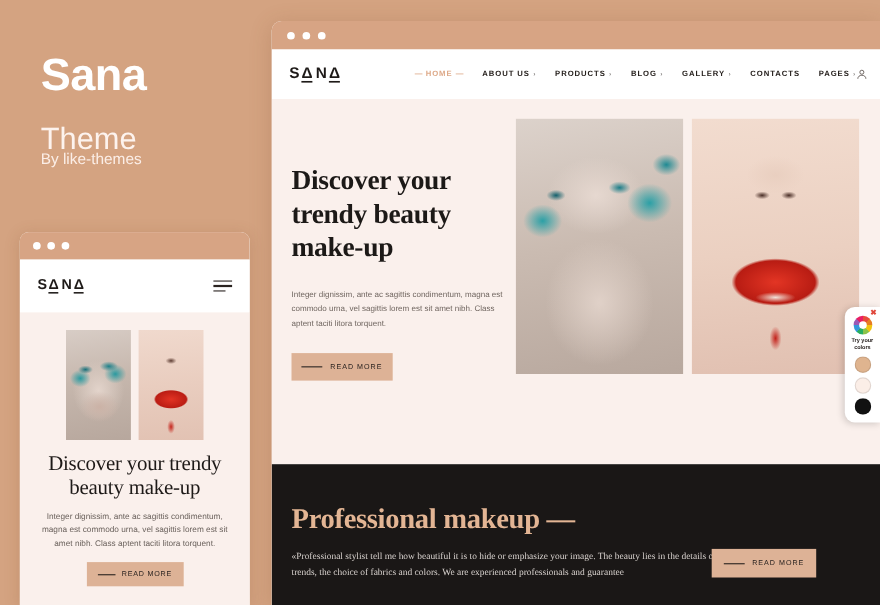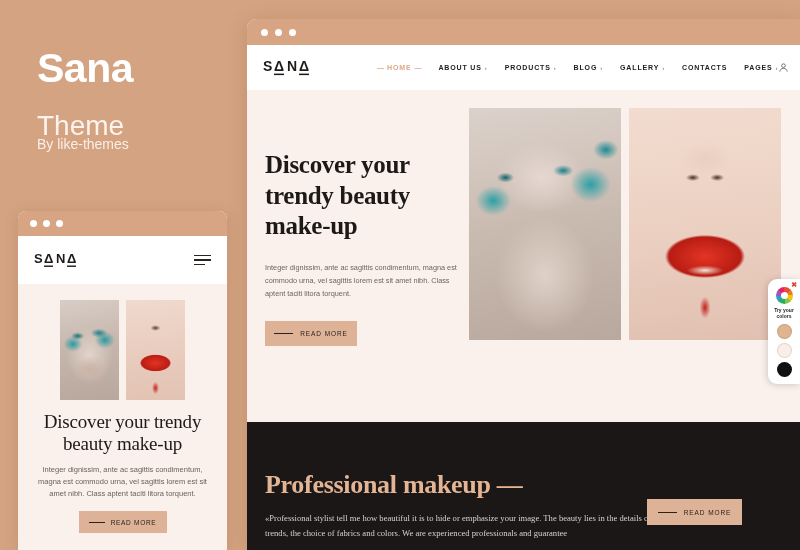--- a/index.html
+++ b/index.html
@@ -120,21 +120,21 @@
     margin-top:21px; width:92px; height:25px; background:#ddb296;
     display:flex; align-items:center; justify-content:center; gap:7px; cursor:pointer;
   }
   #hero-btn .dash{ width:19px; height:1px; background:#2a2320; }
   #hero-btn .lbl{ font-size:6.5px; letter-spacing:.9px; color:#2a2320; }
   #hero-images{ position:absolute; left:222px; top:18px; display:flex; gap:8px; }
   .h-img{ width:152px; height:232px; background-size:cover; background-position:center; }
 
   
   #dark-section{
-    background:#1a1716; height:128px; position:relative; padding:50px 0 0 18px;
+    background:#1a1716; height:128px; position:relative; padding:37px 0 0 18px;
   }
   #dark-heading{
     font-family:"Liberation Serif", serif; font-size:26px; color:#e3b594;
     letter-spacing:-.3px; line-height:1;
   }
   #dark-para{
     font-family:"Liberation Serif", serif; font-size:8.6px; color:#d8d2ce;
     line-height:1.72; margin-top:13px; width:390px;
   }
   #dark-btn{

